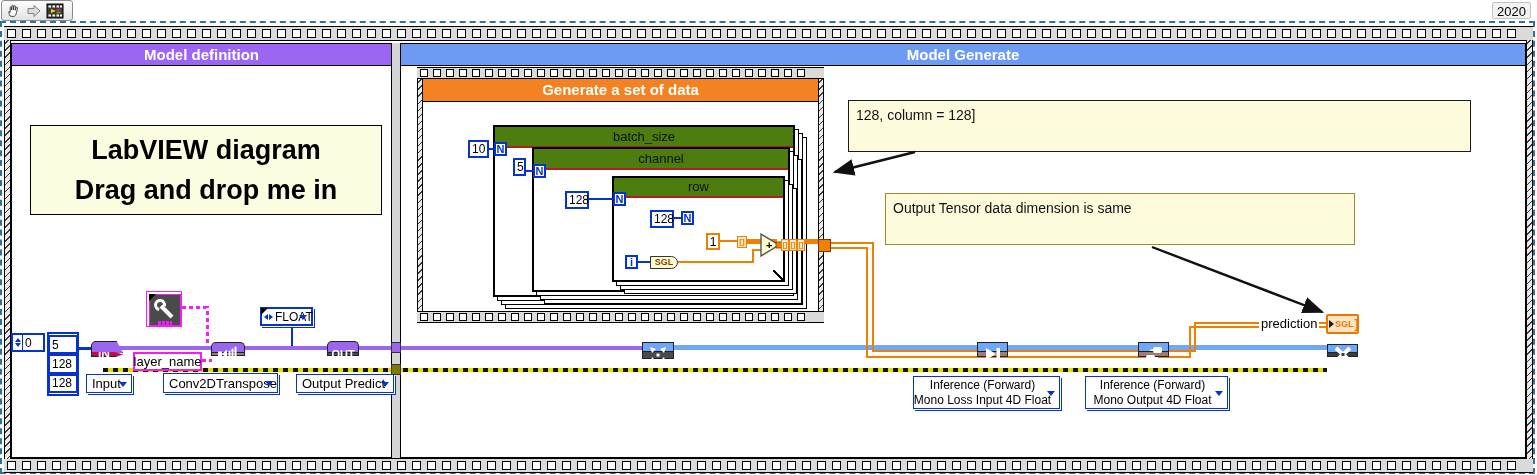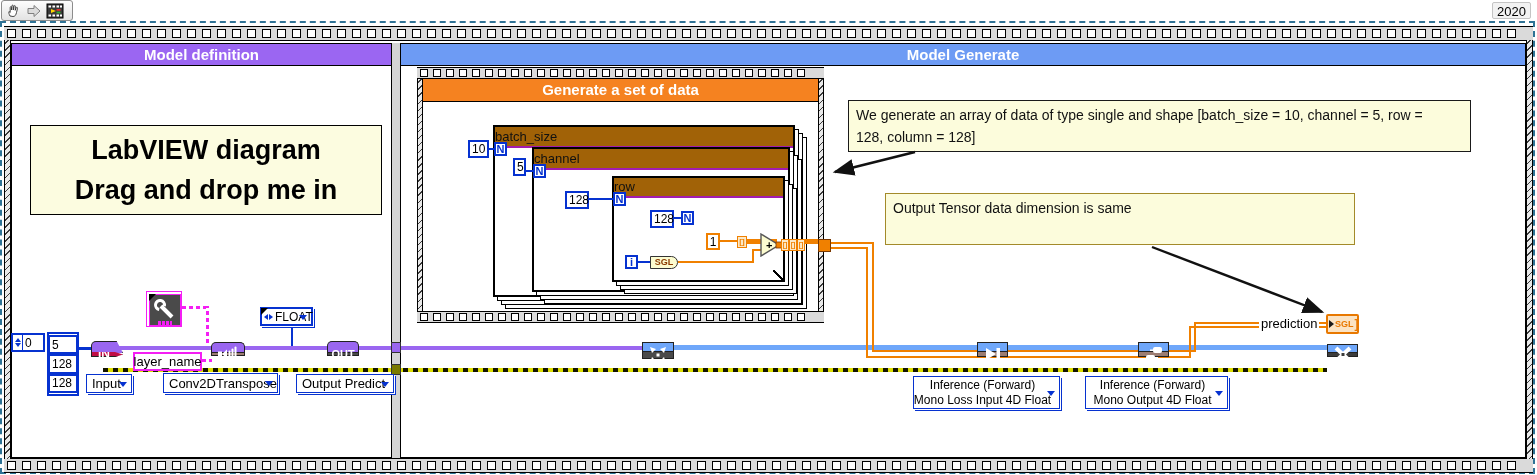--- a/index.html
+++ b/index.html
@@ -38,21 +38,21 @@
 
   
   .bluebox{background:#fff;border:2px solid #0632D0;font-size:12px;line-height:14px;
            display:flex;align-items:center;padding-left:2px;}
   .orangebox{background:#fff;border:2px solid #F08000;font-size:12px;display:flex;align-items:center;justify-content:center;}
   .magentabox{background:#fff;border:2px solid #F41EF4;font-size:13px;display:flex;align-items:center;justify-content:center;}
 
   
   .floop{background:#fff;border:2px solid #000;
          box-shadow:4px 4px 0 -1px #fff,4px 4px 0 0 #000,8px 8px 0 -1px #fff,8px 8px 0 0 #000,12px 12px 0 -1px #fff,12px 12px 0 0 #000;}
-  .floop .loop-label{background:#a16207;border-bottom:2px solid #a21caf;text-align:left;
+  .floop .loop-label{background:#4d7c0f;border-bottom:2px solid #b91c1c;text-align:center;
                      font-size:13px;color:#111;}
   .fold{position:absolute;right:0;bottom:0;width:10px;height:10px;
         background:linear-gradient(45deg,#fff 44%,#000 44% 56%,#fff 56%);}
 
   .nterm{background:#fff;border:2px solid #0632D0;color:#0632D0;font-weight:bold;font-size:11px;
          display:flex;align-items:center;justify-content:center;}
 
   
   .wire{position:absolute;}
   .err-wire{background:repeating-linear-gradient(90deg,#151500 0 5px,#Dved 0);
@@ -573,21 +573,20 @@
   <div class="wire" style="left:872px;top:350px;width:324px;height:2px;background:#F08000;z-index:2;"></div>
   <div class="wire" style="left:831px;top:247px;width:37px;height:2px;background:#F08000;z-index:2;"></div>
   <div class="wire" style="left:866px;top:247px;width:2px;height:111px;background:#F08000;z-index:2;"></div>
   <div class="wire" style="left:866px;top:356px;width:325px;height:2px;background:#F08000;z-index:2;"></div>
   <div class="wire" style="left:1194px;top:322px;width:2px;height:30px;background:#F08000;z-index:2;"></div>
   <div class="wire" style="left:1194px;top:322px;width:133px;height:2px;background:#F08000;z-index:2;"></div>
   <div class="wire" style="left:1189px;top:326px;width:2px;height:32px;background:#F08000;z-index:2;"></div>
   <div class="wire" style="left:1189px;top:326px;width:138px;height:2px;background:#F08000;z-index:2;"></div>
 
   <div class="abs comment" style="left:848px;top:100px;width:623px;height:52px;z-index:4;">
-    <div>We generate an array of data of type single and shape [batch_size = 10, channel = 5, row =</div>
     <div>128, column = 128]</div>
   </div>
   <svg class="abs" style="left:823px;top:146px;z-index:5;" width="100" height="36" viewBox="0 0 100 36">
     <defs>
         <marker id="ah1" markerWidth="10" markerHeight="8" refX="8" refY="3.5" orient="auto">
           <path d="M0 0 L9 3.5 L0 7 Z" fill="#111"></path>
         </marker>
       </defs>
     <line x1="92" y1="6" x2="12" y2="26" stroke="#111" stroke-width="2.4" marker-end="url(#ah1)"></line>
   </svg>

